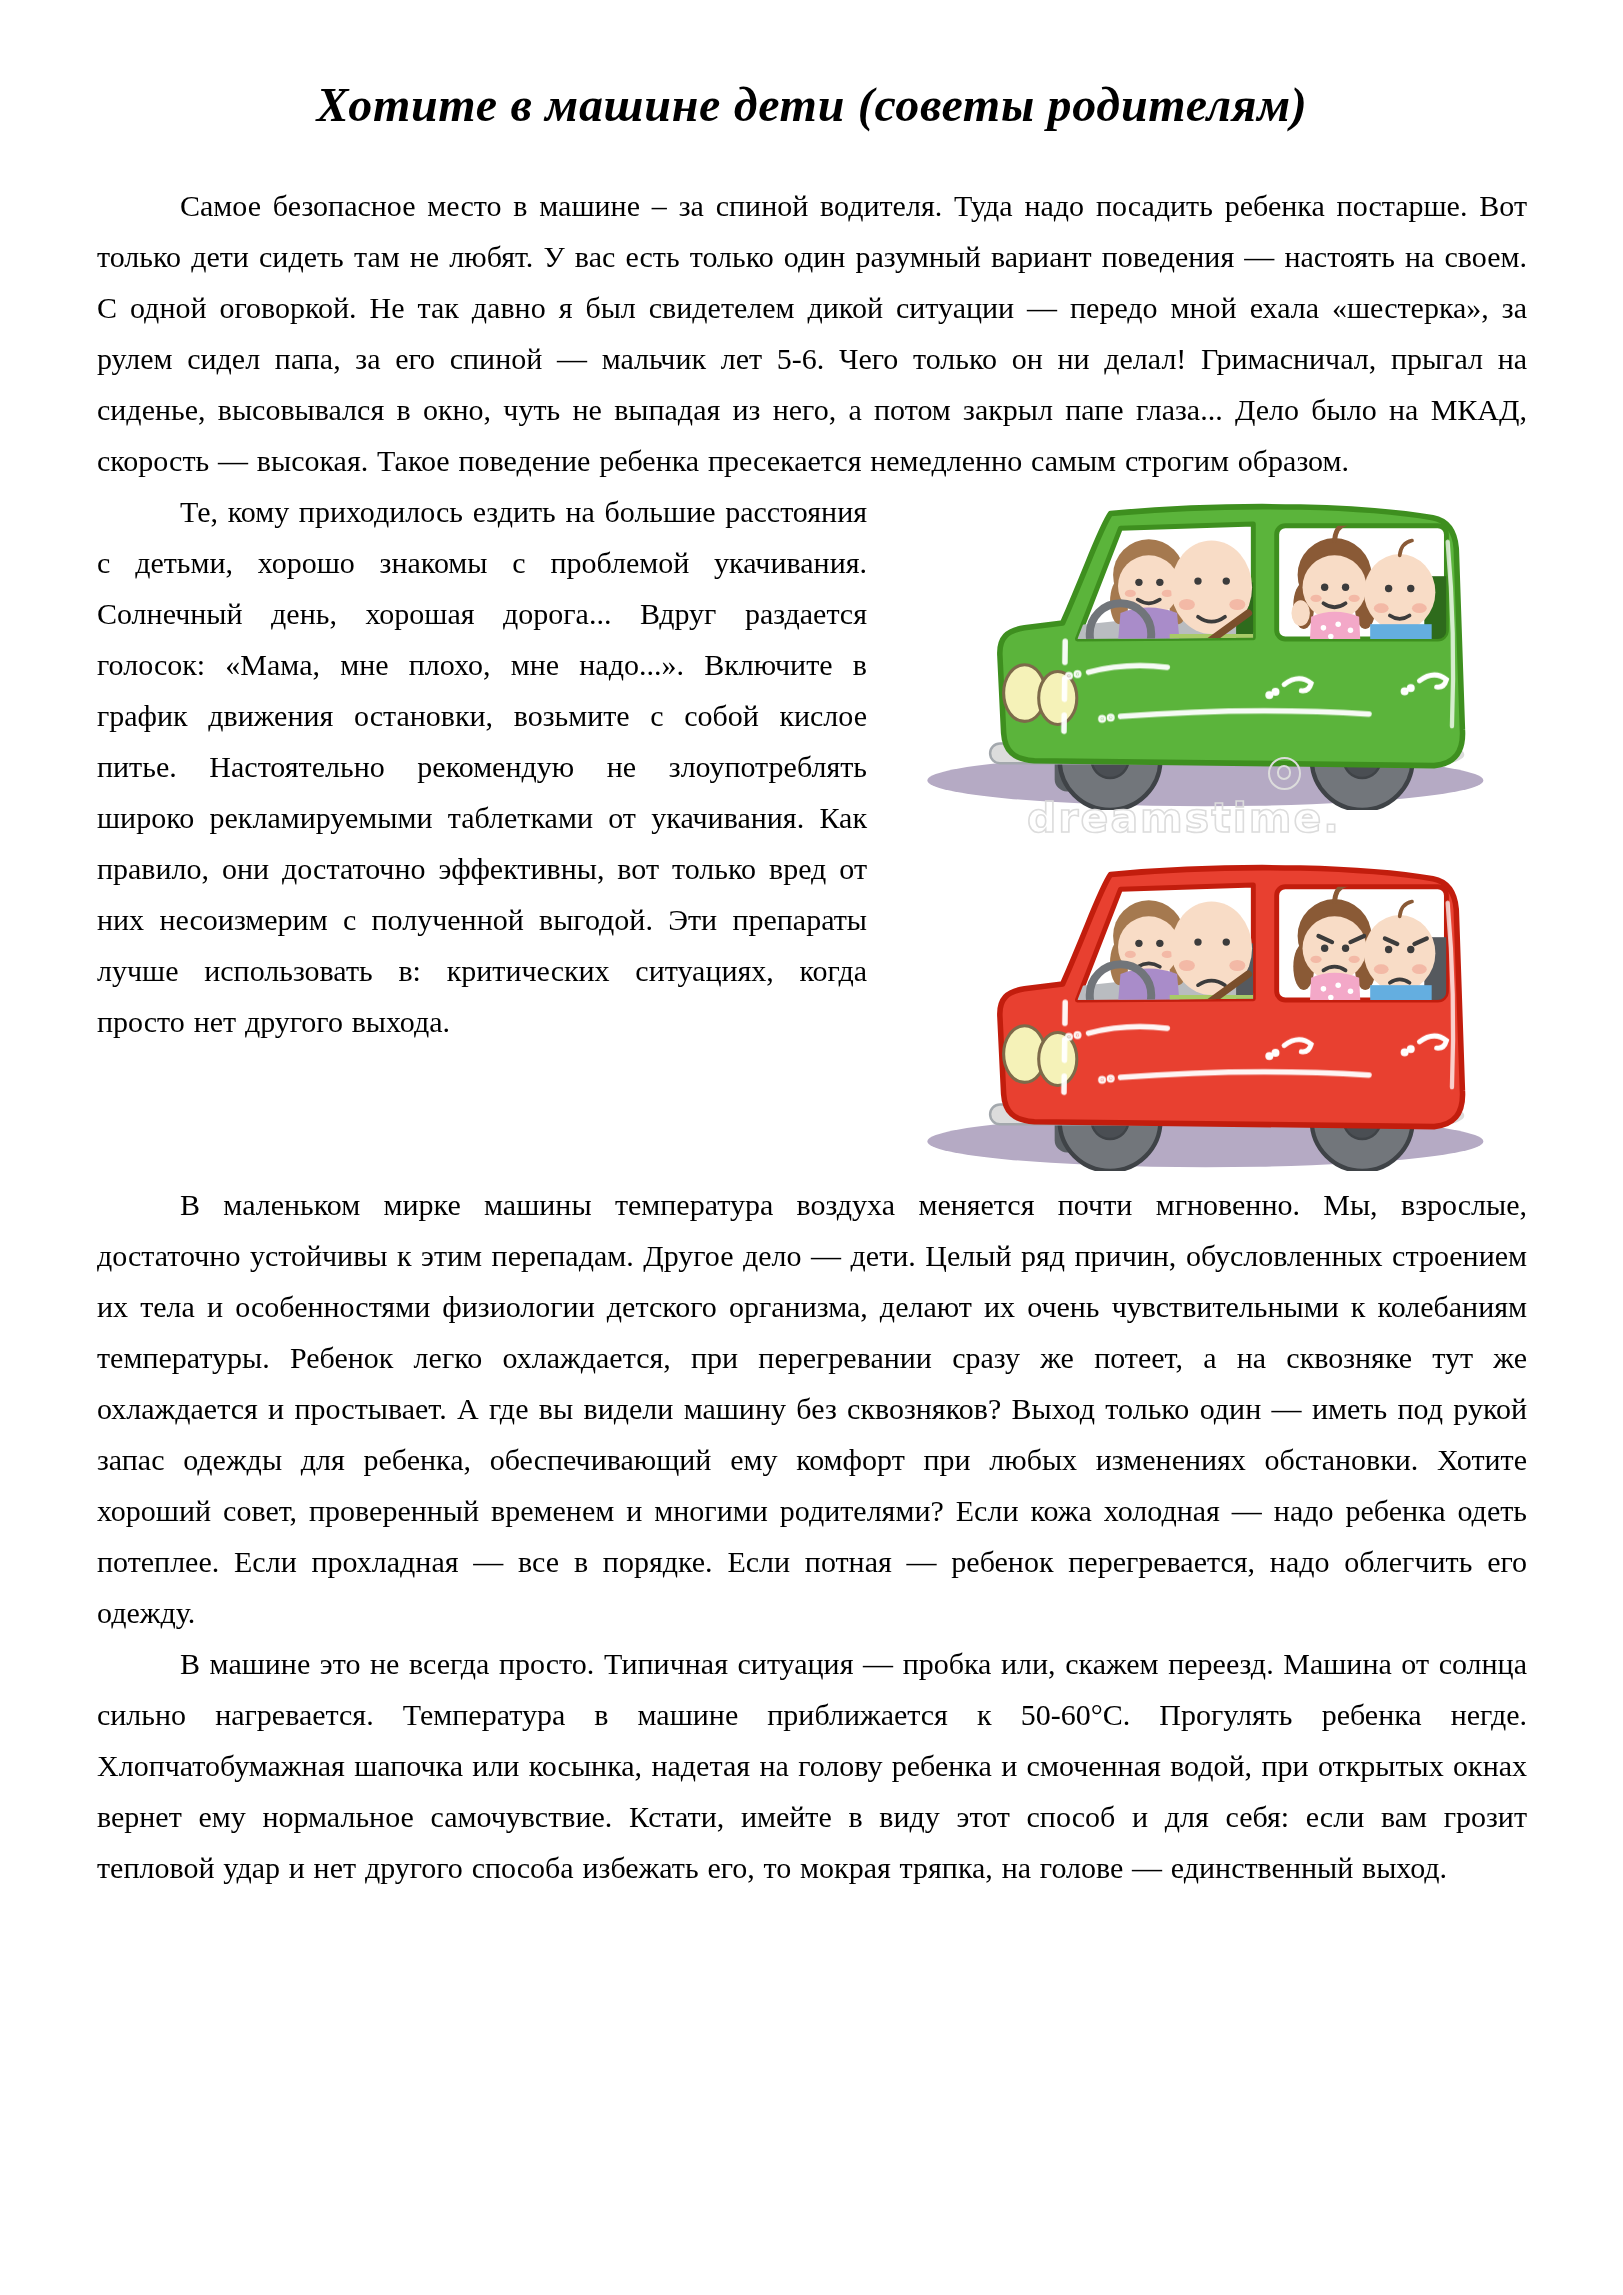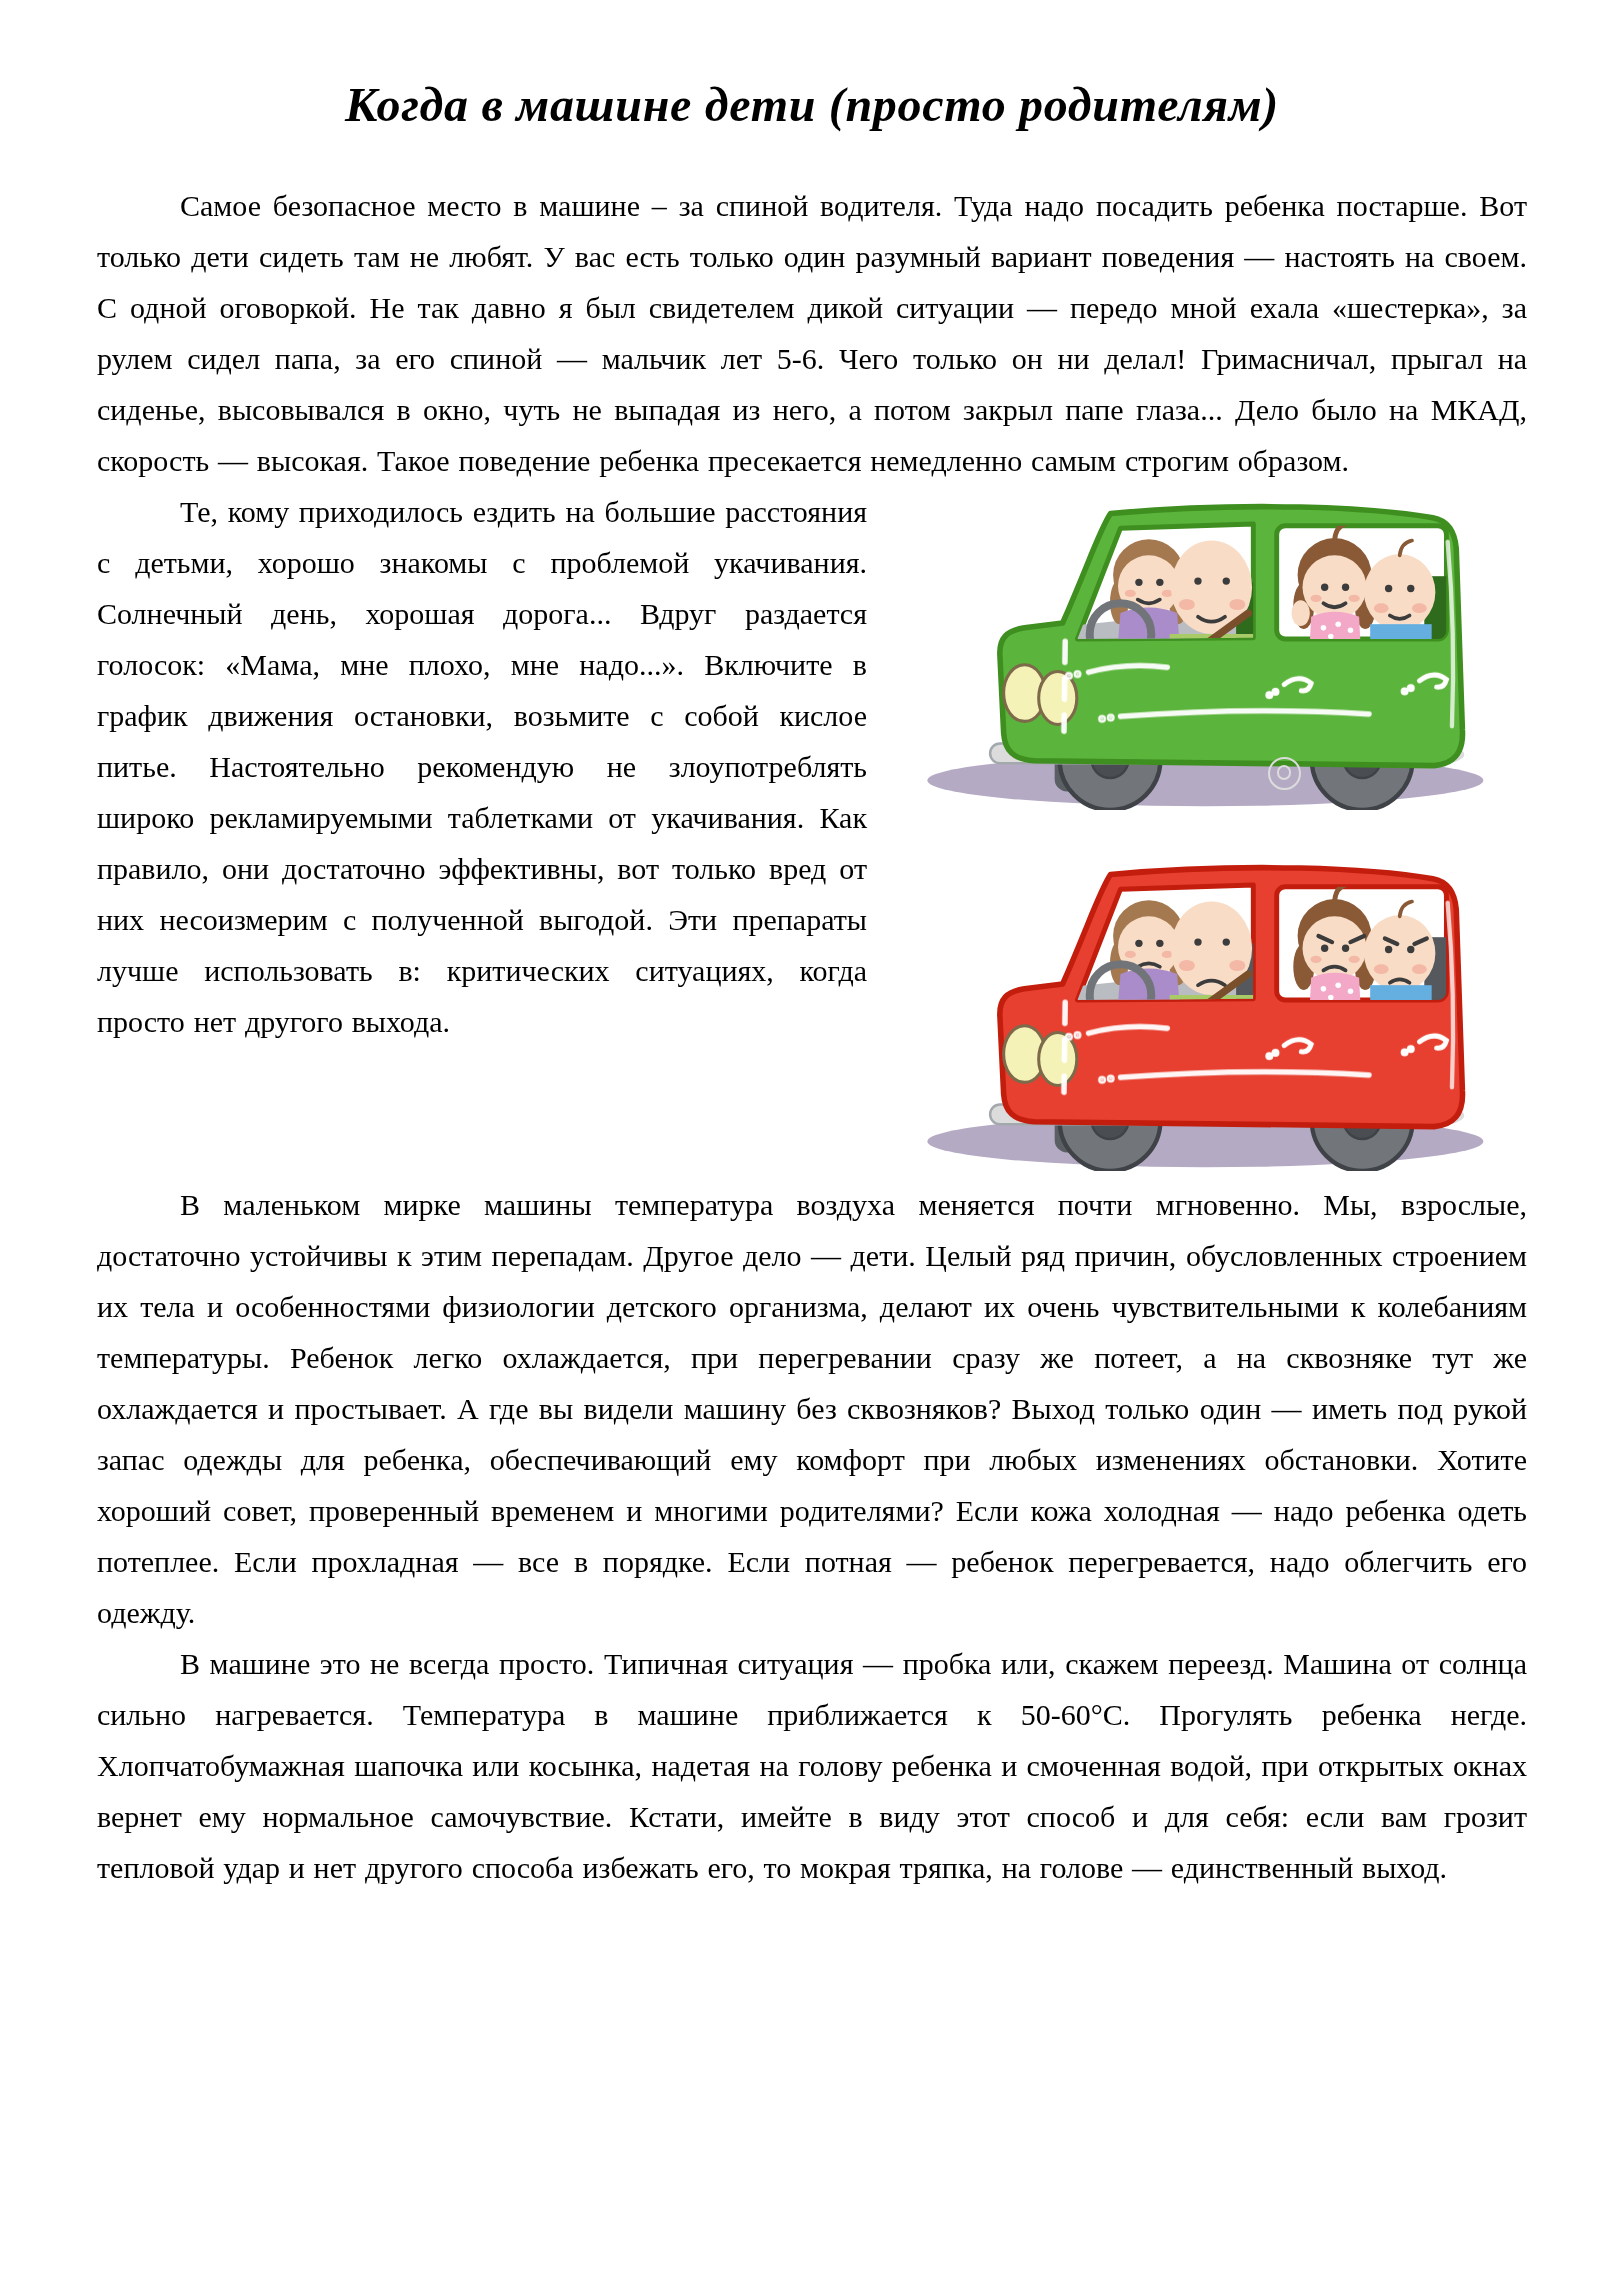--- a/index.html
+++ b/index.html
@@ -74,21 +74,21 @@
     border:2.6px solid var(--wm-color,#dcdcdc);
     border-radius:50%;
   }
 </style>
 </head>
 <body>
 
 <div class="page">
   <div class="content">
 
-    <h1 class="doc-title">Когда в машине дети (просто родителям)</h1>
+    <h1 class="doc-title">Хотите в машине дети (советы родителям)</h1>
 
     <p class="para">Самое безопасное место в машине – за спиной водителя. Туда надо посадить ребенка постарше. Вот только дети сидеть там не любят. У вас есть только один разумный вариант поведения — настоять на своем. С одной оговоркой. Не так давно я был свидетелем дикой ситуации — передо мной ехала «шестерка», за рулем сидел папа, за его спиной — мальчик лет 5-6. Чего только он ни делал! Гримасничал, прыгал на сиденье, высовывался в окно, чуть не выпадая из него, а потом закрыл папе глаза... Дело было на МКАД, скорость — высокая. Такое поведение ребенка пресекается немедленно самым строгим образом.</p>
 
     <div class="figure">
       <div>
 <svg class="car" viewBox="0 0 1000 520" width="615" height="320" xmlns="http://www.w3.org/2000/svg">
   <defs>
     <clipPath id="fw0">
                 <polygon points="352,62 568,55 568,240 282,242"></polygon>
               </clipPath>
@@ -184,20 +184,21 @@
     <path d="M618,316 q24,-18 44,-2 q-4,14 -16,12"></path>
     <circle cx="604" cy="328" r="2.5" fill="#ffffff"></circle>
               <circle cx="594" cy="333" r="2.5" fill="#ffffff"></circle>
     <path d="M838,310 q24,-18 44,-2 q-4,14 -16,12"></path>
     <circle cx="824" cy="322" r="2.5" fill="#ffffff"></circle>
               <circle cx="814" cy="327" r="2.5" fill="#ffffff"></circle>
   </g>
 </svg>
         </div>
       <div class="car-gap"></div>
+      <div class="watermark">dreamstime.</div>
       <div class="wm-circle"></div>
       <div>
 <svg class="car" viewBox="0 0 1000 520" width="615" height="320" xmlns="http://www.w3.org/2000/svg">
   <defs>
     <clipPath id="fw1">
                 <polygon points="352,62 568,55 568,240 282,242"></polygon>
               </clipPath>
     <clipPath id="rw1">
                 <rect x="606" y="58" width="276" height="184" rx="14"></rect>
               </clipPath>

